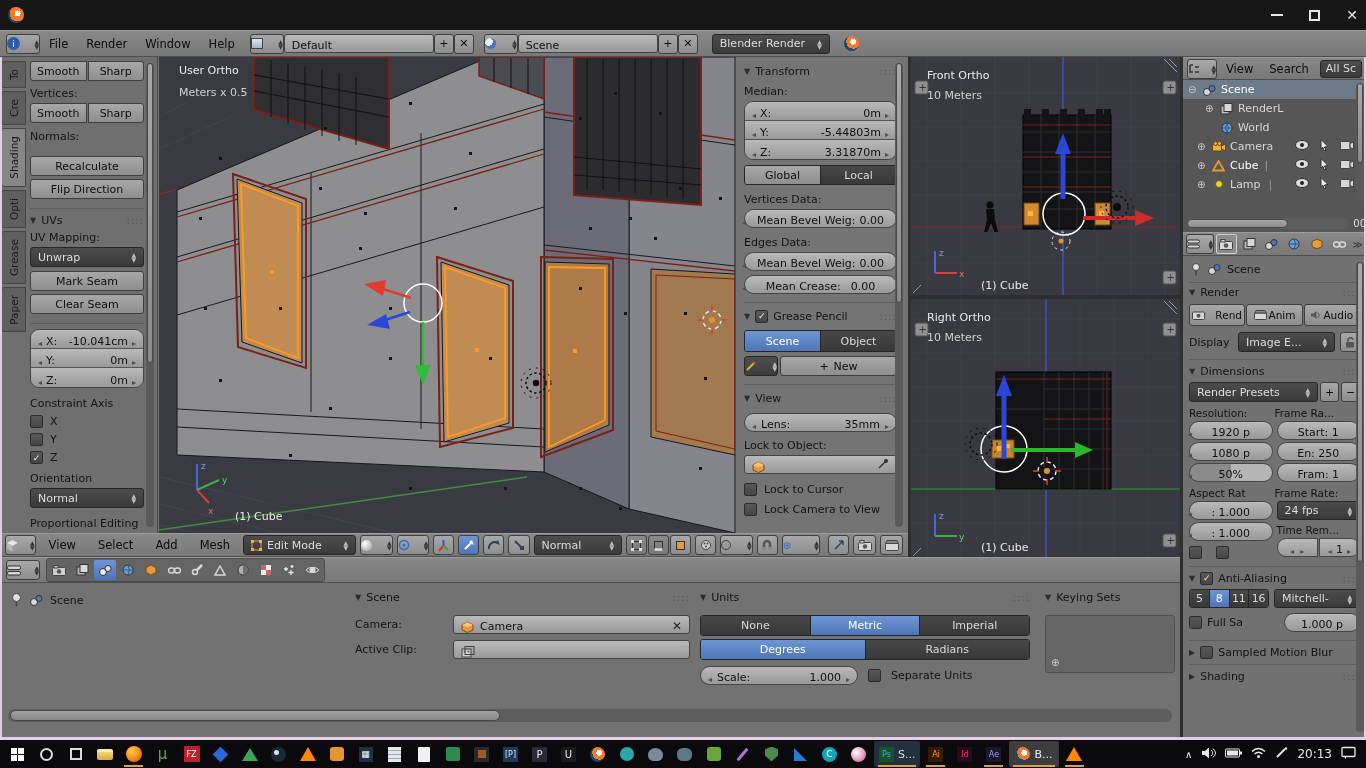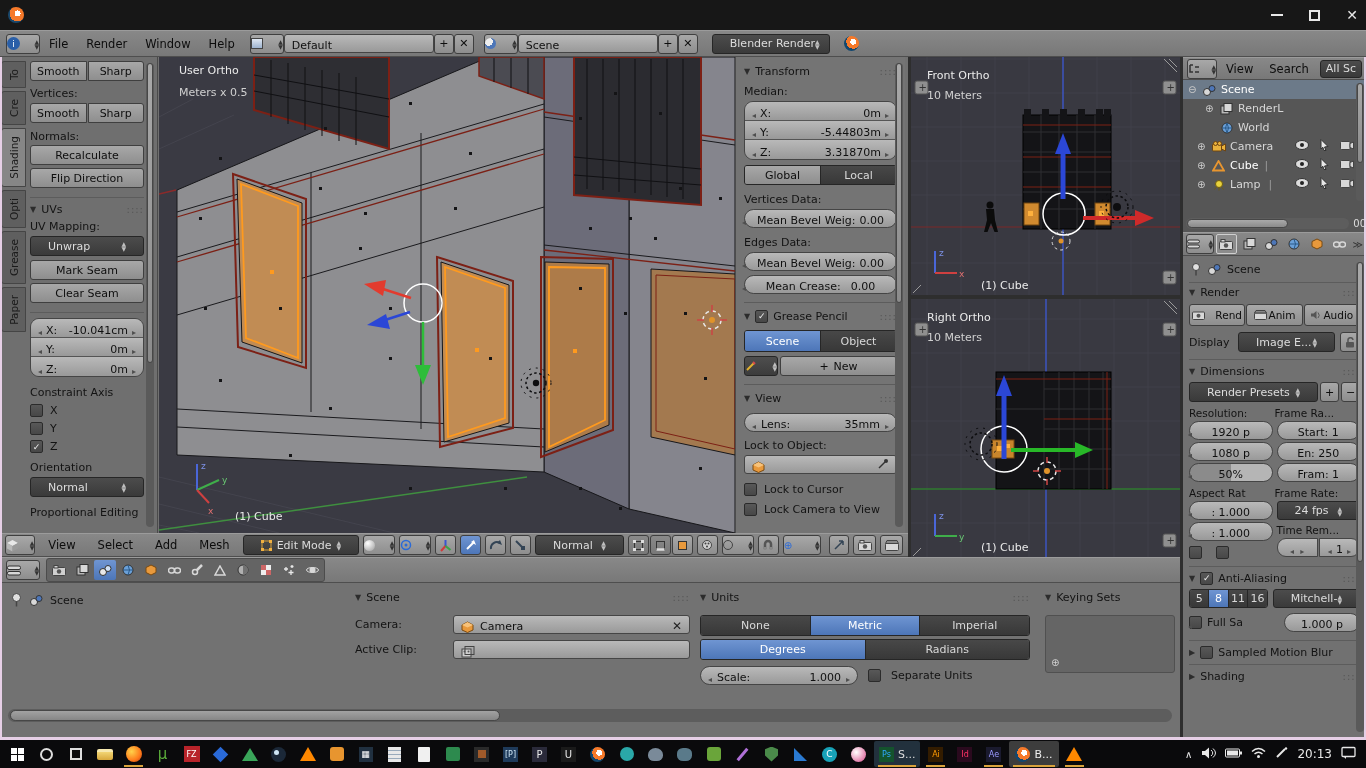--- a/index.html
+++ b/index.html
@@ -6,21 +6,21 @@
 html,body{width:1366px;height:768px;overflow:hidden}
 body{font-family:"DejaVu Sans",sans-serif;background:#000;font-size:11px;color:#111}
 #screen{position:relative;width:1366px;height:768px;background:#717171}
 .abs{position:absolute}
 .flex{display:flex;align-items:center}
 
 .btn{display:flex;align-items:center;justify-content:center;background:linear-gradient(#a8a8a8,#8e8e8e);border:1px solid #3f3f3f;border-radius:3px;color:#0e0e0e;font-size:11px;height:20px;white-space:nowrap}
 .btn.dark{background:linear-gradient(#4e4e4e,#3c3c3c);color:#ddd;border-color:#262626}
 .field{display:flex;align-items:flex-end;background:linear-gradient(#b9b9b9,#999);border:1px solid #454545;border-radius:10px;height:19px;font-size:11px;color:#101010;padding:0 7px;white-space:nowrap}
 .field .arr{color:#4e4e4e;font-size:8px;line-height:8px}
-.dsel{display:flex;align-items:center;background:linear-gradient(#4c4c4c,#3a3a3a);border:1px solid #262626;border-radius:3px;color:#dcdcdc;font-size:11px;height:20px;padding:0 17px;white-space:nowrap}
+.dsel{display:flex;align-items:center;background:linear-gradient(#4c4c4c,#3a3a3a);border:1px solid #262626;border-radius:3px;color:#dcdcdc;font-size:11px;height:20px;padding:0 7px;white-space:nowrap}
 .updn{margin-left:auto;display:flex;flex-direction:column;font-size:6px;line-height:5px;color:#c0c0c0}
 .phead{display:flex;align-items:center;font-size:11px;color:#131313;height:20px;white-space:nowrap}
 .phead .tri{font-size:8px;margin-right:5px;color:#2c2c2c}
 .grip{margin-left:auto;color:#565656;font-size:10px;letter-spacing:1px}
 .lbl{font-size:11px;color:#131313;white-space:nowrap}
 .cb{width:13px;height:13px;flex:none;background:linear-gradient(#585858,#474747);border:1px solid #2b2b2b;border-radius:2px;display:inline-flex;align-items:center;justify-content:center;color:#f0f0f0;font-size:9px}
 .seg{display:flex;border:1px solid #262626;border-radius:3px;overflow:hidden}
 .seg>div{flex:1;display:flex;align-items:center;justify-content:center;background:linear-gradient(#484848,#383838);color:#d8d8d8;border-right:1px solid #262626}
 .seg>div:last-child{border-right:none}
 .seg>div.on{background:linear-gradient(#6f95d2,#4d76b8);color:#fff}
@@ -117,21 +117,21 @@
       <div class="flex" style="gap:1px">
         <span class="btn" style="flex:1;border-radius:3px 0 0 3px">Smooth</span>
         <span class="btn" style="flex:1;border-radius:0 3px 3px 0">Sharp</span>
       </div>
       <div class="lbl" style="margin-top:6px">Vertices:</div>
       <div class="flex" style="gap:1px;margin-top:3px">
         <span class="btn" style="flex:1;border-radius:3px 0 0 3px">Smooth</span>
         <span class="btn" style="flex:1;border-radius:0 3px 3px 0">Sharp</span>
       </div>
       <div class="lbl" style="margin-top:7px">Normals:</div>
-      <div class="btn" style="margin-top:2px">Recalculate</div>
+      <div class="btn" style="margin-top:13px">Recalculate</div>
       <div class="btn" style="margin-top:3px">Flip Direction</div>
       <div class="phead" style="margin-top:9px;border-top:1px solid #5c5c5c;padding-top:4px">
           <span class="tri">▼</span>
           <span>UVs</span>
           <span class="grip">::::</span>
         </div>
       <div class="lbl" style="margin-top:3px">UV Mapping:</div>
       <div class="dsel" style="margin-top:3px">
           <span>Unwrap</span>
           <span class="updn">▲<br>▼</span>

